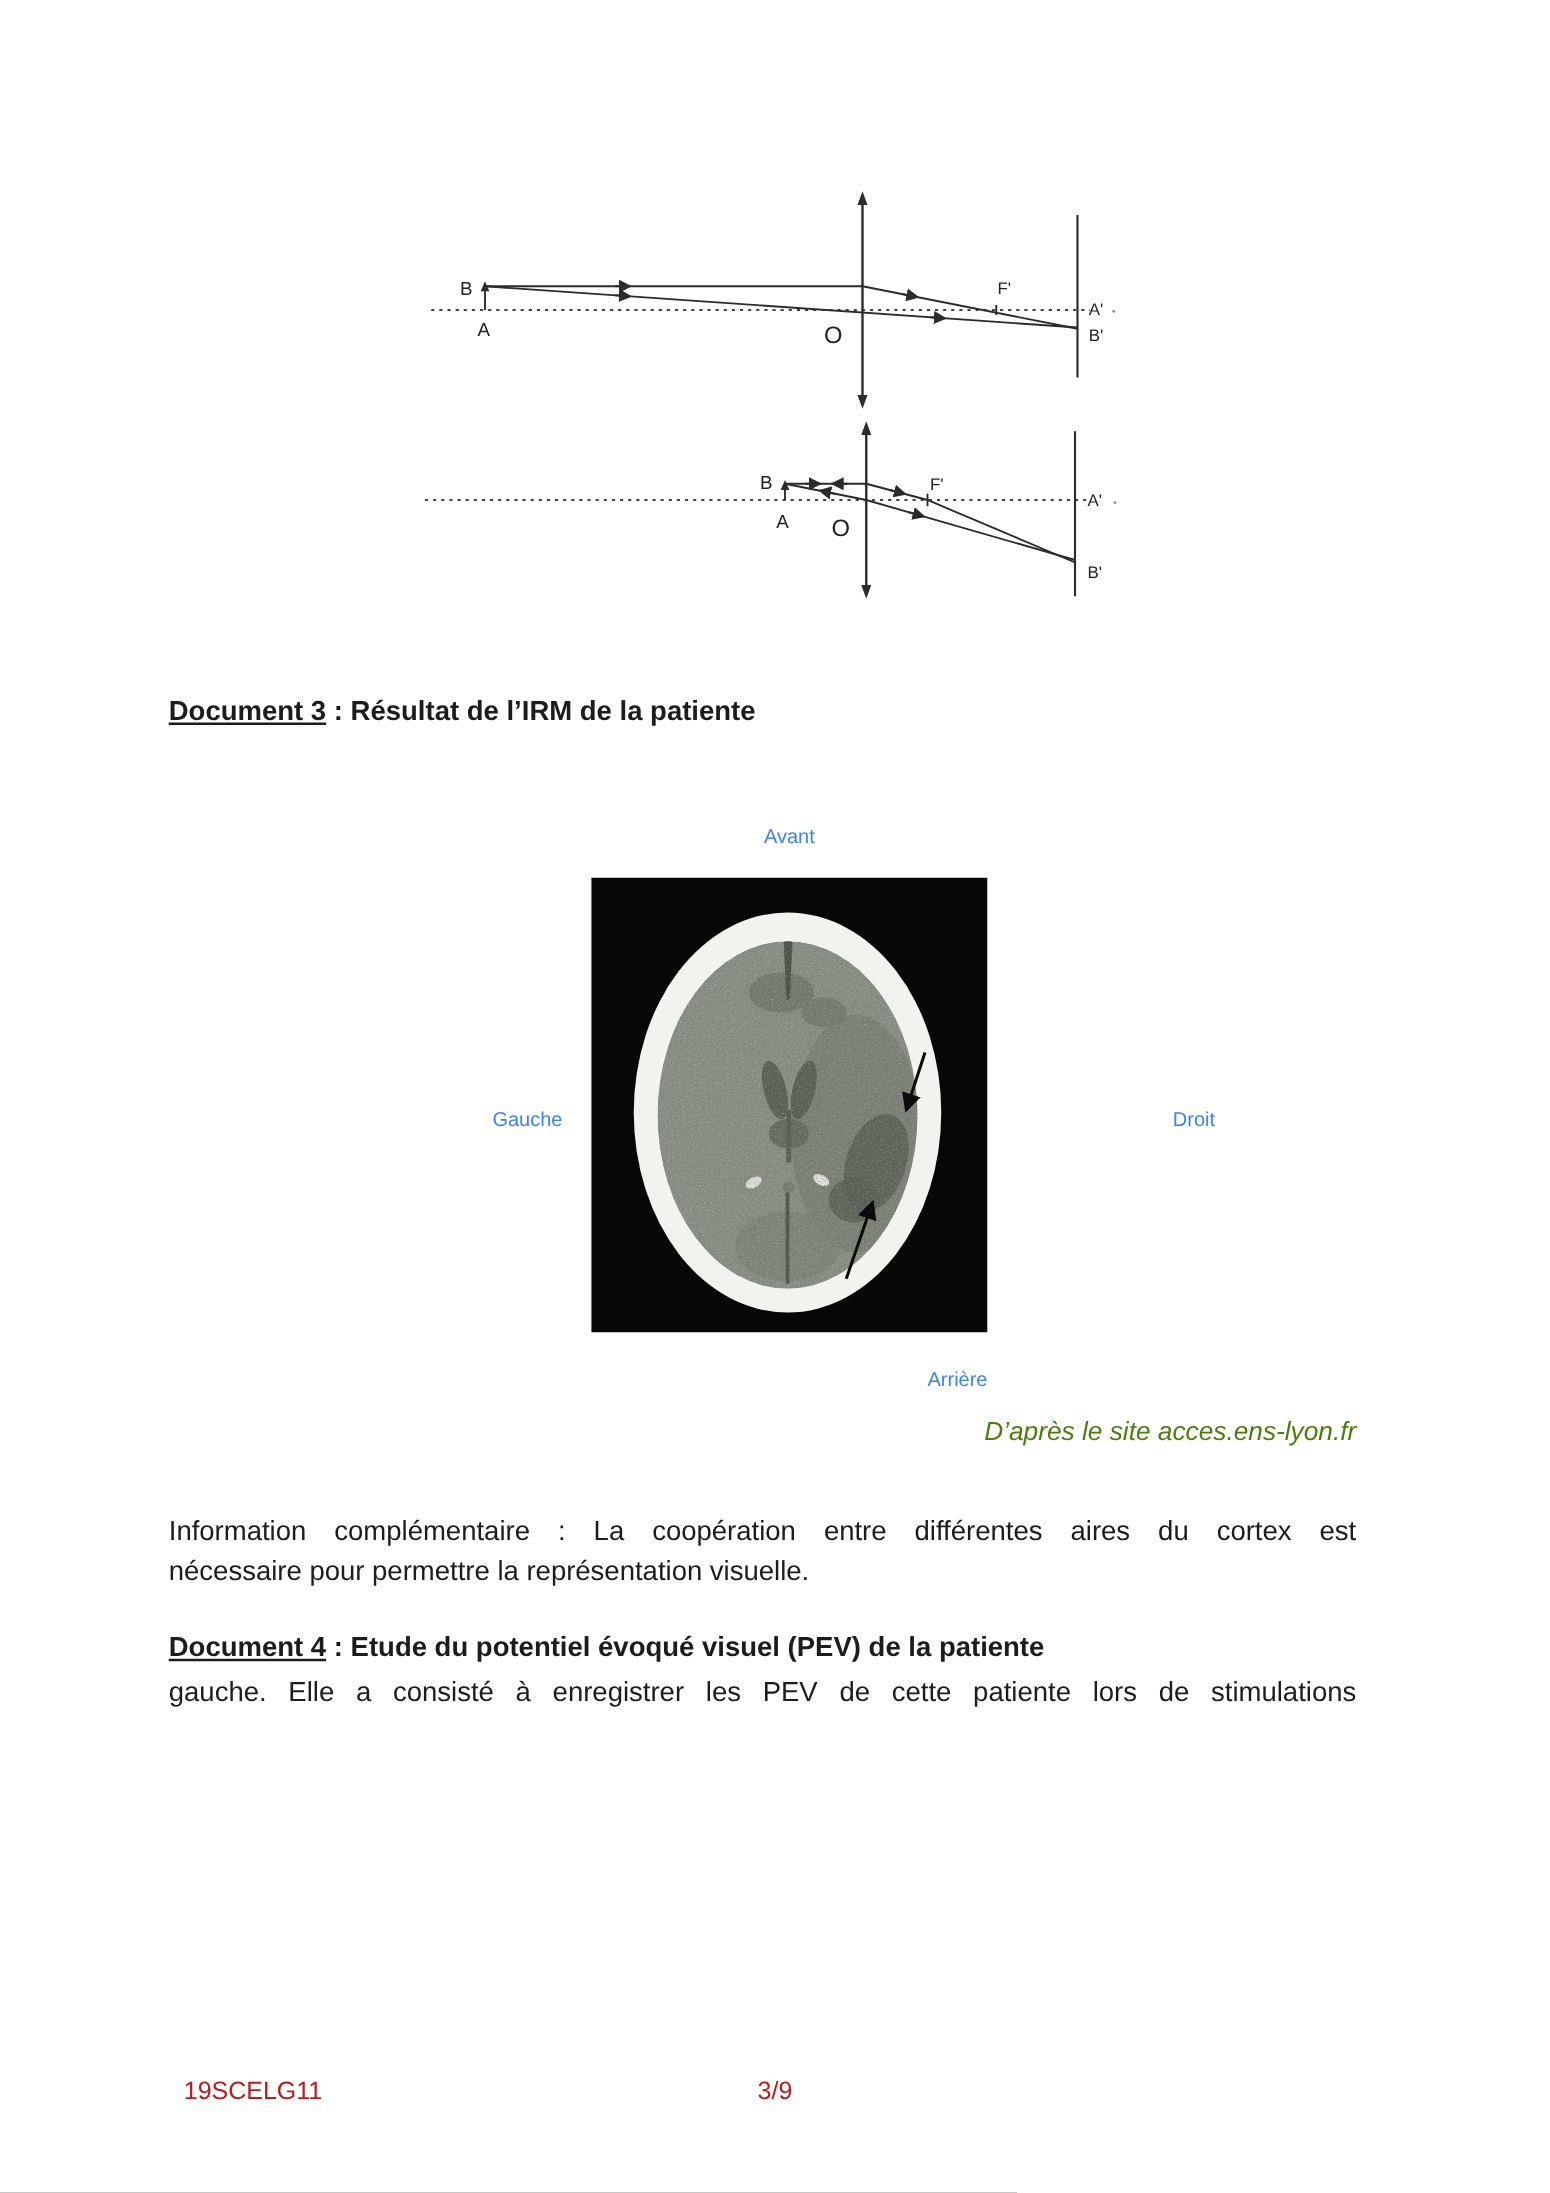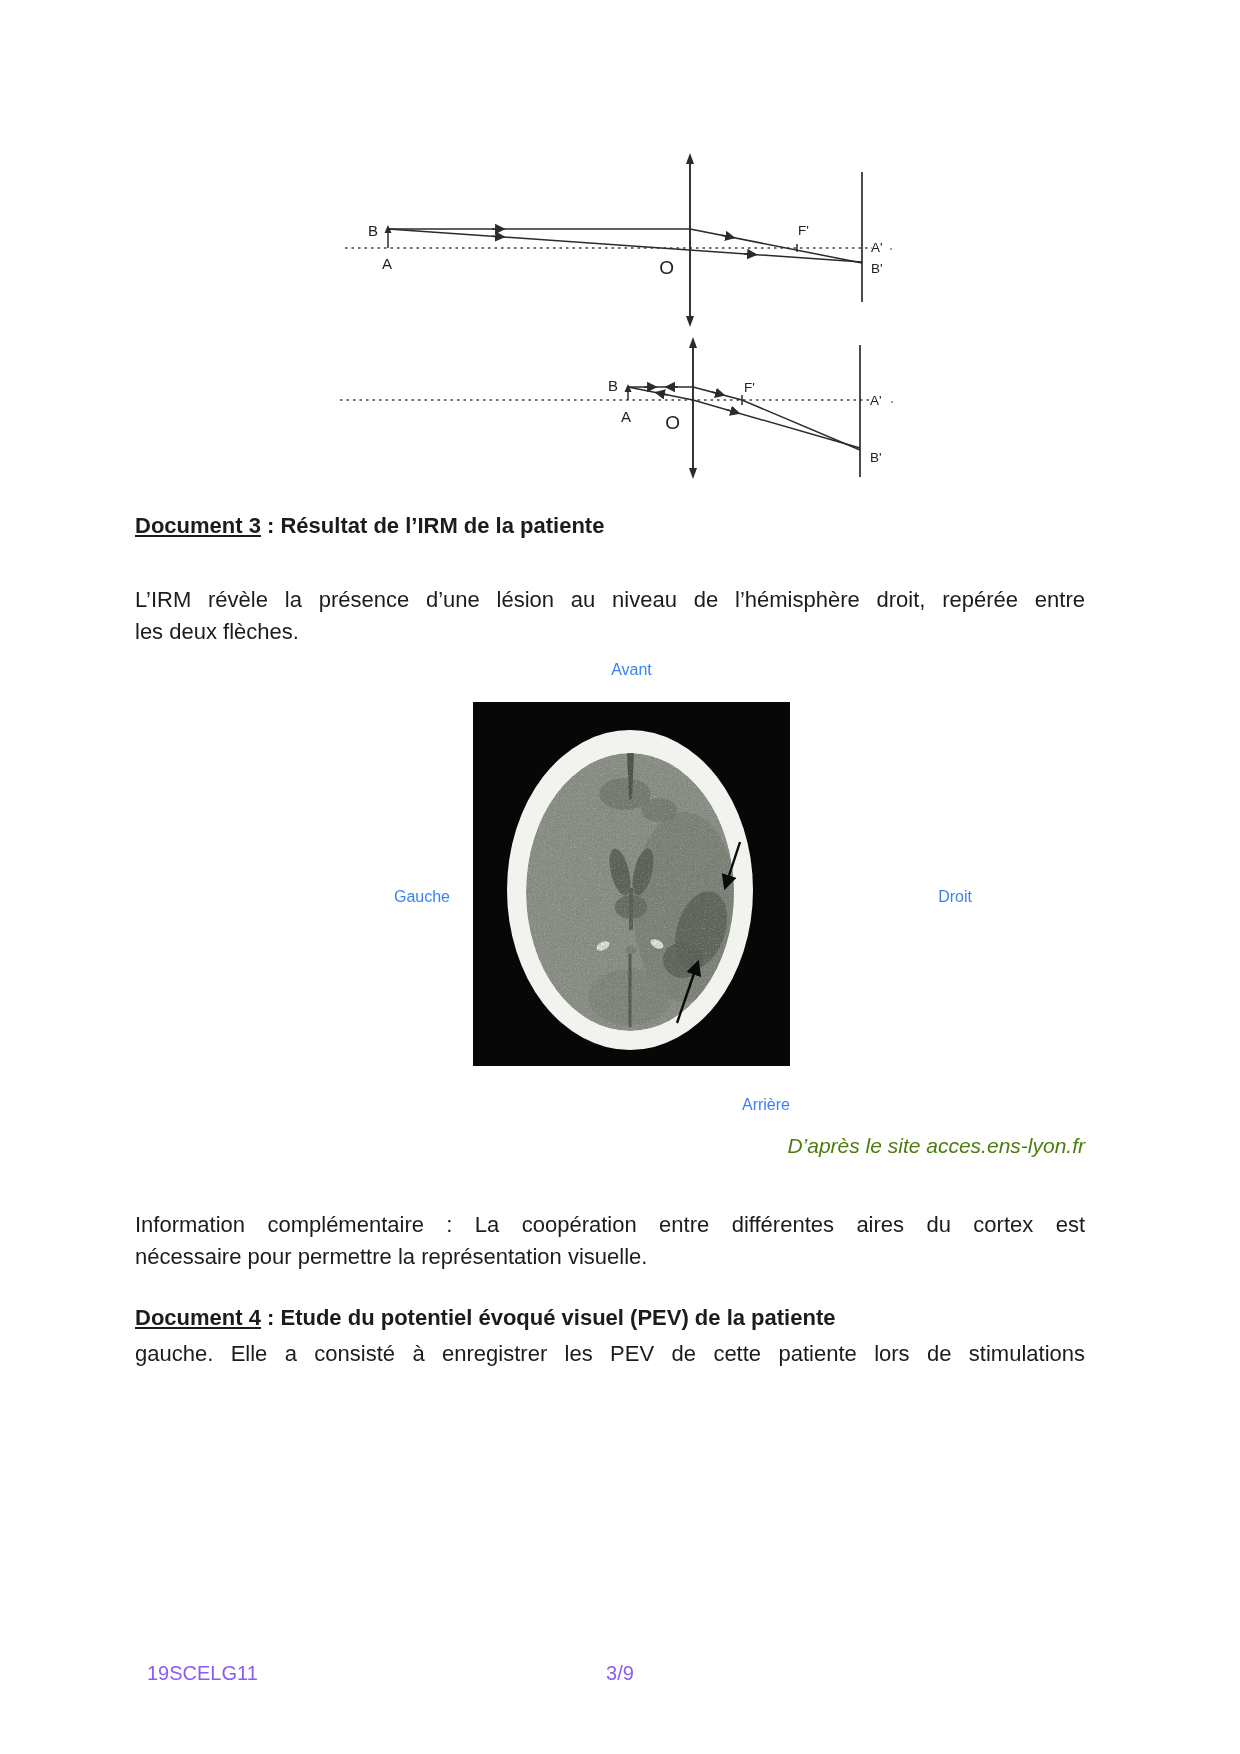--- a/index.html
+++ b/index.html
@@ -13,21 +13,21 @@
     overflow:hidden;
   }
   .abs{position:absolute;}
   .body-text{font-size:22px;line-height:31.5px;color:#1c1c1c;}
   .jline{text-align:justify;text-align-last:justify;}
   .lastline{text-align:left;}
   .heading{font-size:22px;font-weight:bold;line-height:30px;white-space:nowrap;}
   .heading .hu{text-decoration:underline;}
   .mri-label{font-size:16px;color:#3b82f6;line-height:18px;}
   .attribution{font-size:21px;font-style:italic;text-align:right;color:#4d7c0f;}
-  .footer-text{font-size:20px;color:#8b5cf6;}
+  .footer-text{font-size:20px;color:#b91c1c;}
   svg text{font-family:"Liberation Sans",sans-serif;fill:#222;}
   .dlabel{font-size:15px;}
   .dlabel-big{font-size:19px;}
   .dlabel-sm{font-size:13.5px;}
 </style>
 </head>
 <body>
 
 <div class="page">
 
@@ -99,28 +99,24 @@
       </g>
       <text x="318" y="246" text-anchor="end" class="dlabel">B</text>
       <text x="326" y="277" text-anchor="middle" class="dlabel">A</text>
       <text x="380" y="284" text-anchor="end" class="dlabel-big">O</text>
       <text x="444" y="247" text-anchor="start" class="dlabel-sm">F'</text>
       <text x="570" y="260" text-anchor="start" class="dlabel-sm">A'</text>
       <text x="570" y="317" text-anchor="start" class="dlabel-sm">B'</text>
     </svg>
   </div>
 
-  <div class="abs heading" style="left:135px;top:511px;">
+  <div class="abs heading" style="left:135px;top:554px;">
     <span class="hu">Document 3</span><span> : Résultat de l’IRM de la patiente</span>
   </div>
 
-  <div class="abs body-text" style="left:135px;top:584px;width:950px;">
-    <div class="jline">L’IRM révèle la présence d’une lésion au niveau de l’hémisphère droit, repérée entre</div>
-    <div class="lastline">les deux flèches.</div>
-  </div>
 
   <div class="abs mri-label" style="left:473px;top:661px;width:317px;text-align:center;">Avant</div>
 
   <div class="abs" style="left:473px;top:702px;width:317px;height:364px;">
     <svg width="317" height="364" viewBox="0 0 317 364">
       <defs>
         <marker id="mah" viewBox="0 0 10 10" refX="8.5" refY="5" markerWidth="6.5" markerHeight="6.5" orient="auto">
           <path d="M0,0 L10,5 L0,10 z" fill="#0b0b0b"></path>
         </marker>
         <clipPath id="brainClip">

